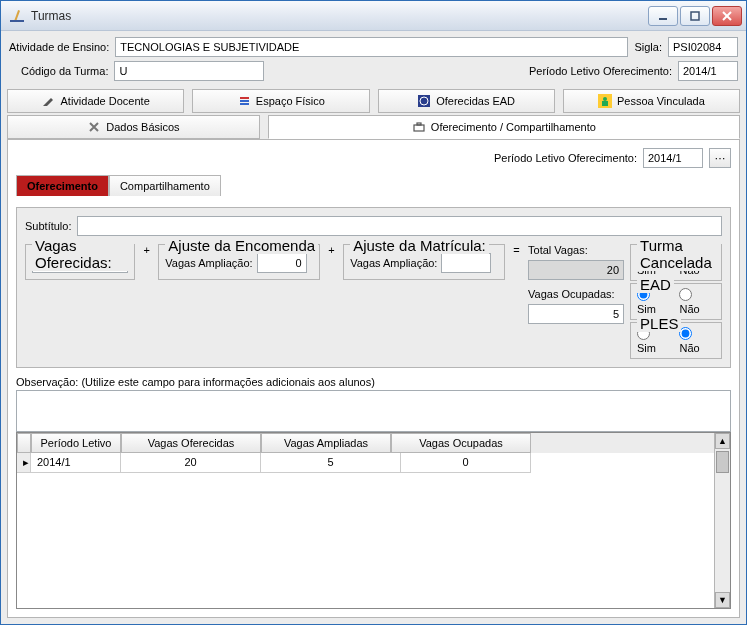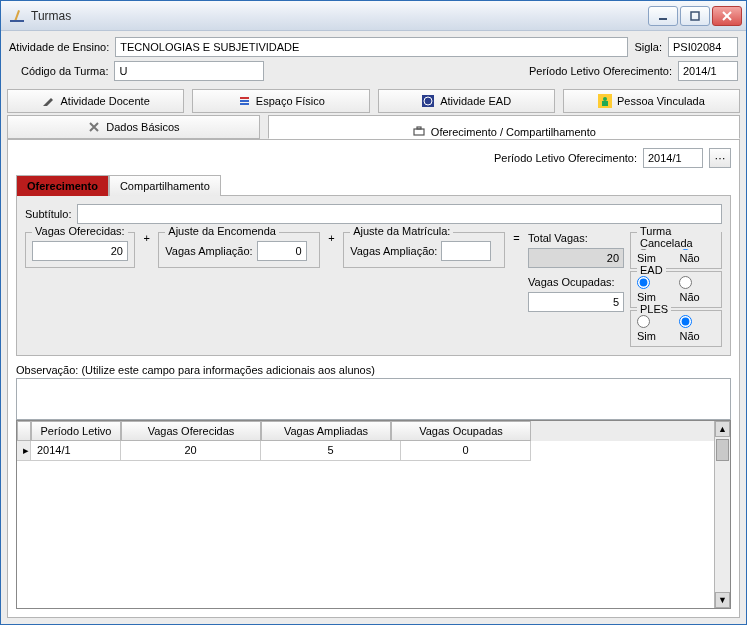--- a/index.html
+++ b/index.html
@@ -78,21 +78,20 @@
     justify-content: center;
     gap: 5px;
     cursor: pointer;
     position: relative;
     margin-top:2px;
   }
   .tab.active {
     background: #fff;
     border-bottom: 1px solid #fff;
     z-index: 2;
-    align-items: flex-end;
   }
   .tab .icon { width:14px; height:14px; display:inline-block; }
   .tab-content {
     background: #fff;
     border: 1px solid #b5b5b5;
     margin: 0 6px 6px 6px;
     padding: 8px;
     flex: 1;
     display:flex; flex-direction:column;
     min-height:0;
@@ -107,34 +106,35 @@
     cursor:pointer;
     border-bottom:none;
     position:relative;
     top:1px;
   }
   .subtab.active { background:#b91c1c; font-weight:bold; z-index:2;}
   .subtab-body {
     border:1px solid #b5b5b5;
     background:#ececec;
     padding:8px;
+    margin-top:12px;
   }
   .subtitulo-row { display:flex; align-items:center; gap:6px; margin-bottom:8px;}
   .fieldset {
     border:1px solid #b5b5b5;
     padding: 8px 6px 6px 6px;
     position:relative;
     background:#ececec;
   }
   .legend {
     position:absolute;
     top:-8px; left:6px;
     background:#ececec;
     padding:0 3px;
-    font-size:11px;
+    font-size:15px;
   }
   .vagas-row { display:flex; align-items:flex-start; gap:6px;}
   .col { display:flex; flex-direction:column; gap:4px;}
   .num-inp { text-align:right; width:70px;}
   .radio-group { display:flex; gap:8px; align-items:center;}
   .radio-group input { margin:0 2px 0 0;}
   .obs-label { margin-top:8px; }
   .obs-box { background:#fff; border:1px solid #a5acb2; height:42px; margin-top:2px;}
   .grid-wrap { flex:1; border:1px solid #888; background:#8b5cf6; display:flex; min-height:0;}
   .grid { flex:1; display:flex; flex-direction:column; overflow:hidden;}
@@ -226,21 +226,21 @@
               <line x1="3" y1="7" x2="12" y2="7" stroke="#36c" stroke-width="2"></line>
               <line x1="3" y1="10" x2="12" y2="10" stroke="#36c" stroke-width="2"></line>
             </svg></span>
         <span>Espaço Físico</span>
       </div>
       <div class="tab">
         <span class="icon"><svg viewBox="0 0 14 14">
               <rect x="1" y="1" width="12" height="12" fill="#2a3e8c"></rect>
               <circle cx="7" cy="7" r="4" fill="none" stroke="#fff" stroke-width="1"></circle>
             </svg></span>
-        <span>Atividade EAD</span>
+        <span>Oferecidas EAD</span>
       </div>
       <div class="tab">
         <span class="icon"><svg viewBox="0 0 14 14">
               <rect x="0" y="0" width="14" height="14" fill="#ffcc33"></rect>
               <circle cx="7" cy="5" r="2" fill="#2a5"></circle>
               <rect x="4" y="7" width="6" height="5" fill="#2a5"></rect>
             </svg></span>
         <span>Pessoa Vinculada</span>
       </div>
     </div>

